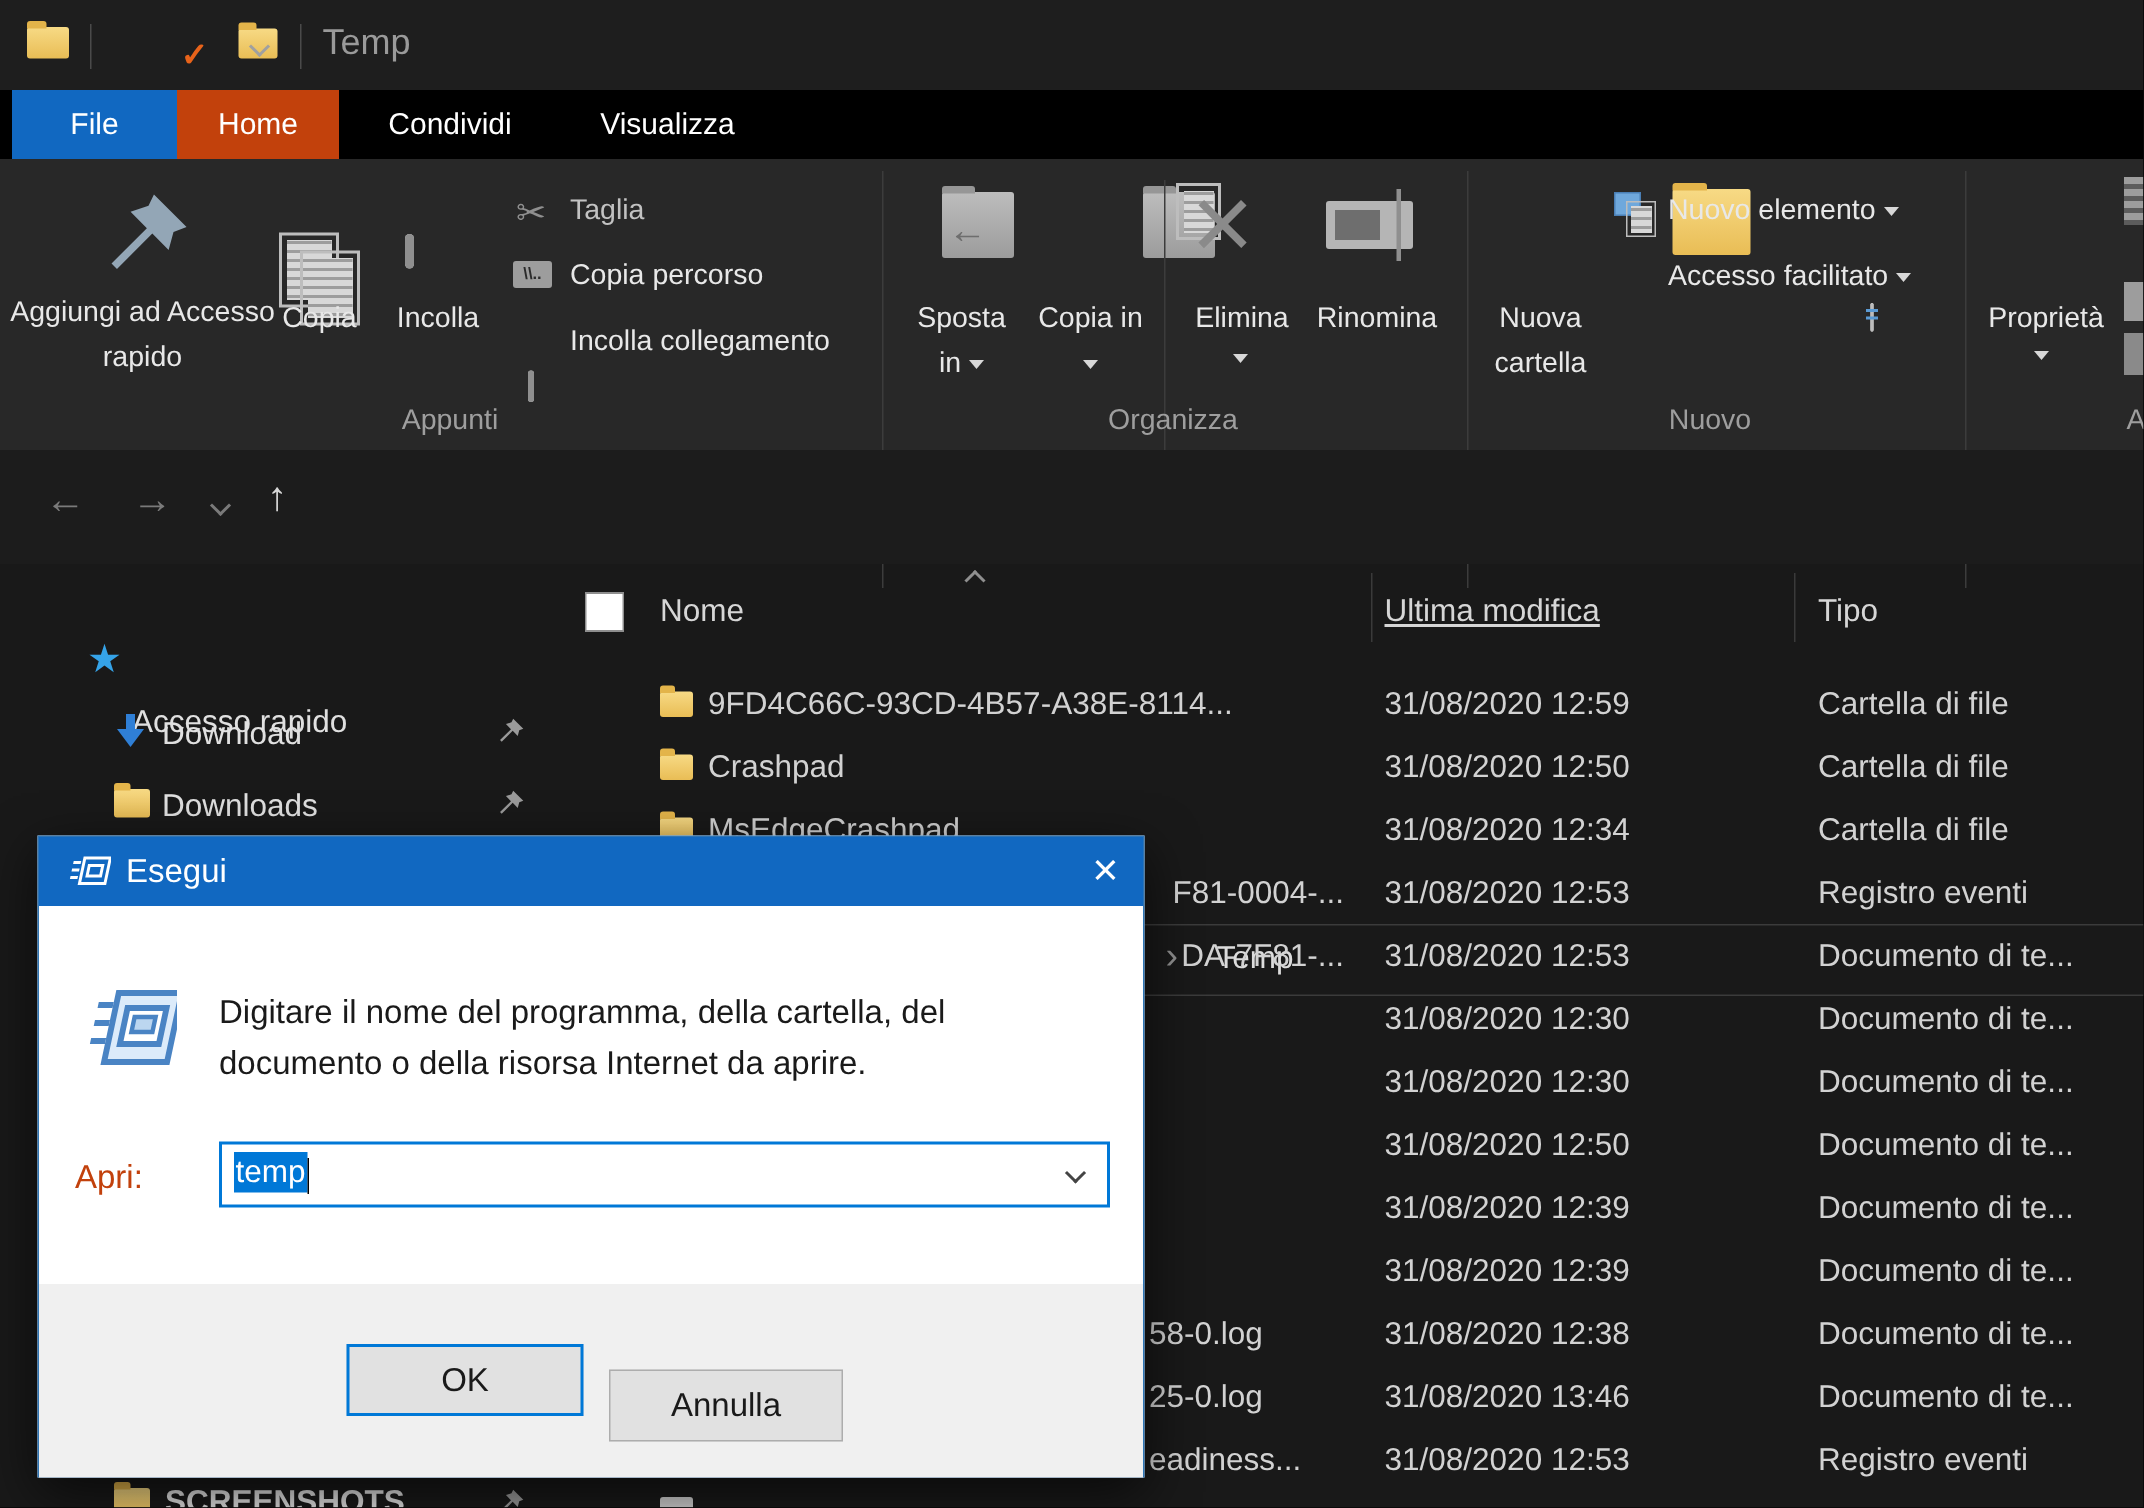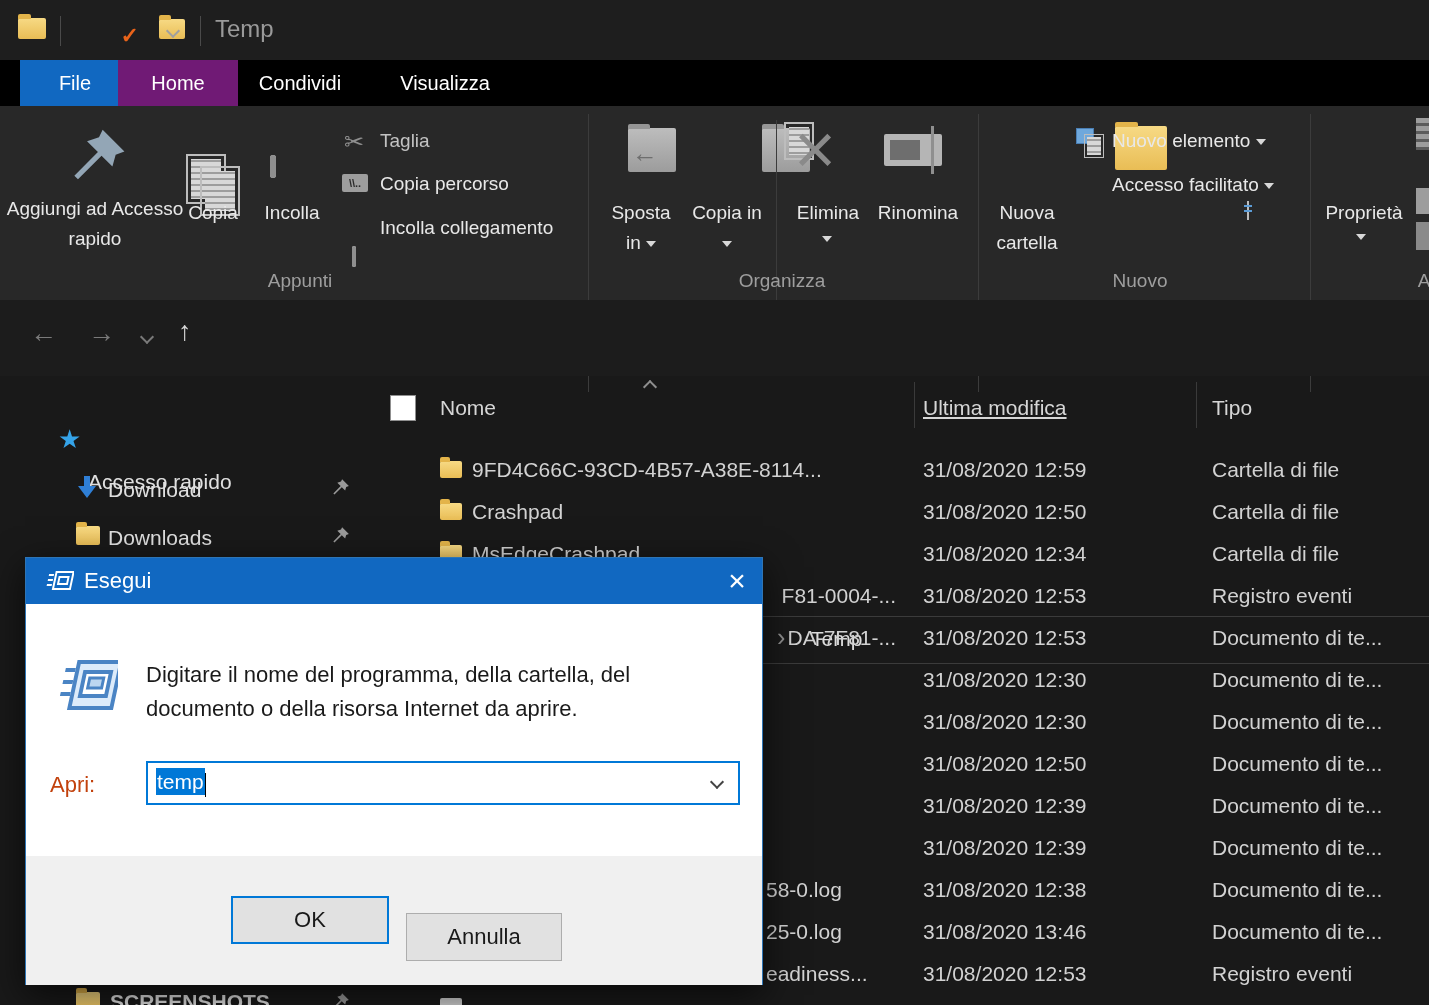--- a/index.html
+++ b/index.html
@@ -86,22 +86,22 @@
     <span class="abs doc" style="left:85px;top:14px;width:24px;height:30px;">
       <span class="check" style="left:3px;top:2px;font-size:22px;">✓</span>
     </span>
     <span class="abs fold" style="left:127px;top:18px;width:26px;height:20px;"></span>
     <span class="abs chev" style="left:168px;top:26px;"></span>
     <span class="abs qat-sep" style="left:200px;top:16px;"></span>
     <span class="abs" id="win-title" style="left:215px;top:15px;">Temp</span>
   </div>
 
   <div class="abs" id="tabrow">
-    <div class="tab" style="left:8px;width:110px;background:#1168c1;margin-left:12px;">File</div>
-    <div class="tab" style="left:118px;width:120px;background:#701a75;">Home</div>
+    <div class="tab" style="left:8px;width:110px;background:#1168c1;">File</div>
+    <div class="tab" style="left:118px;width:108px;background:#c2410c;">Home</div>
     <div class="tab" style="left:230px;width:140px;">Condividi</div>
     <div class="tab" style="left:370px;width:150px;">Visualizza</div>
   </div>
 
   <div class="abs" id="ribbon">
 
     
     <svg class="abs" style="left:70px;top:18px;" width="58" height="62" viewBox="0 0 16 16">
       <path d="M9 1l6 6-2.4.9-.9 3.3-3-3L2.2 14.7l-1-1 6.5-6.5-3-3L8 3.1z" fill="#93a6b6"></path>
     </svg>

